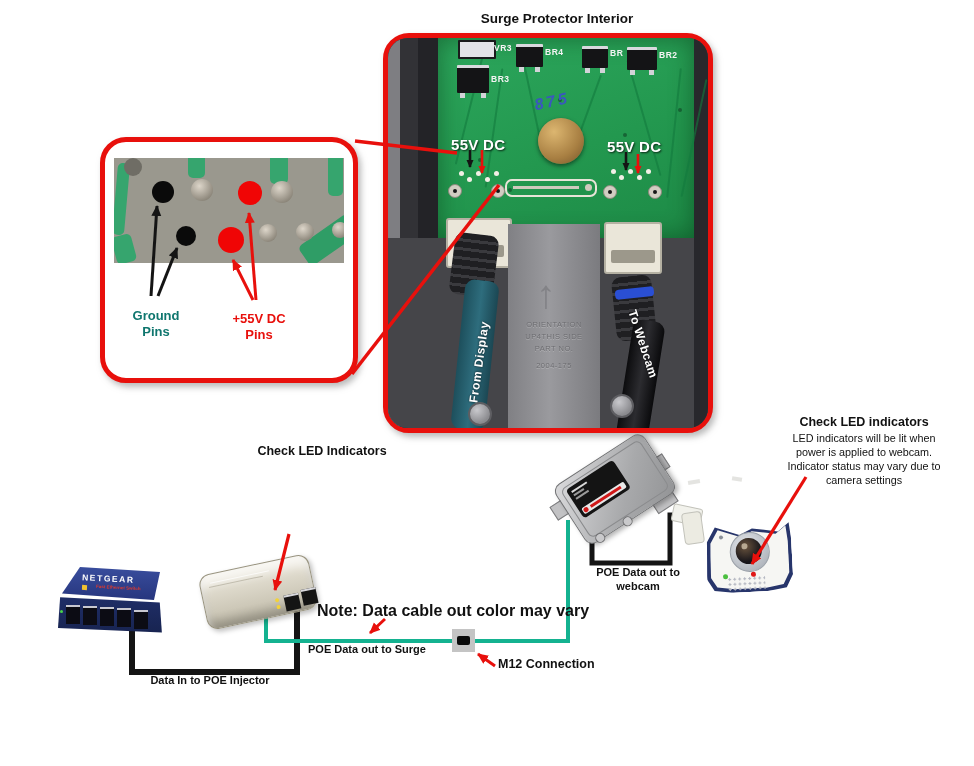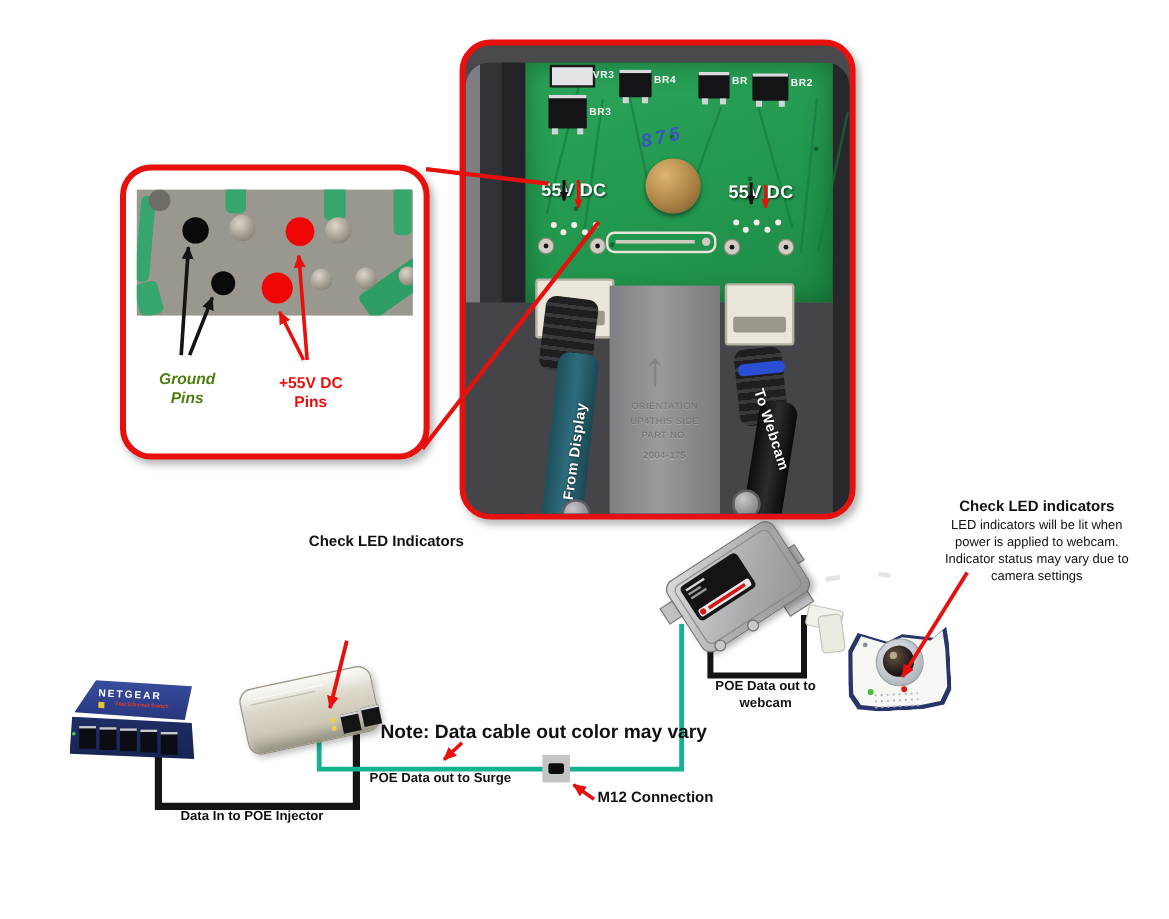--- a/index.html
+++ b/index.html
@@ -7,21 +7,21 @@
           font-family:"Liberation Sans", sans-serif;color:#111;}
   .abs{position:absolute;}
   .pre{white-space:pre-line;}
   .ctr{text-align:center;}
   .bold{font-weight:bold;}
 
   
   .red-frame{position:absolute;border:5px solid #e8100c;border-radius:26px;
              box-shadow:3px 4px 6px rgba(130,130,130,.55);background:#fff;}
   #surge-photo-frame{left:383px;top:33px;width:320px;height:390px;background:#4a4a4e;}
-  #photo-inner{position:absolute;inset:0;border-radius:20px;overflow:hidden;background:#47474b;margin-top:14px;}
+  #photo-inner{position:absolute;inset:0;border-radius:20px;overflow:hidden;background:#47474b;}
   #pin-inset-frame{left:100px;top:137px;width:248px;height:236px;background:#fff;}
 
   
   .wall{position:absolute;background:#38383c;}
   .pcb{position:absolute;left:50px;top:0;width:256px;height:200px;
        background:linear-gradient(160deg,#2ca65c 0%,#23984f 55%,#1d8a46 100%);
        box-shadow:inset 0 0 24px rgba(0,40,10,.45);}
   .trace{position:absolute;background:#137a3d;opacity:.6;border-radius:2px;}
   .via{position:absolute;width:4px;height:4px;border-radius:50%;background:#0e3d20;opacity:.55;}
   .chip{position:absolute;background:#141416;border-top:3px solid #d9d9de;border-radius:1px;}
@@ -72,20 +72,21 @@
   <svg id="cables-layer" class="layer" width="974" height="766" viewBox="0 0 974 766">
     <path d="M132,616 L132,672 L297,672 L297,606" fill="none" stroke="#141414" stroke-width="6"></path>
     <path d="M266,598 L266,641 L568,641 L568,520" fill="none" stroke="#14b290" stroke-width="4"></path>
     <path d="M592,510 L592,563 L670,563 L670,515 L690,515" fill="none" stroke="#141414" stroke-width="5"></path>
   </svg>
 
   <div class="m12-box z4">
     <div class="slot"></div>
   </div>
 
+  <div class="abs bold ctr z20" style="left:392px;top:11px;width:330px;font-size:13.5px;">Surge Protector Interior</div>
 
   <div class="red-frame z10" id="surge-photo-frame">
     <div id="photo-inner">
 
       <div class="wall" style="left:0;top:0;width:50px;height:390px;background:#323236;"></div>
       <div class="wall" style="left:0;top:0;width:12px;height:390px;background:#7e7e82;"></div>
       <div class="wall" style="left:30px;top:0;width:20px;height:390px;background:#232327;"></div>
       <div class="wall" style="left:0;top:200px;width:320px;height:190px;background:#454549;"></div>
       <div class="wall" style="left:306px;top:0;width:14px;height:390px;background:#28282c;"></div>
 
@@ -193,21 +194,21 @@
       <div class="blob" style="left:77px;top:21px;width:22px;height:22px;"></div>
       <div class="blob" style="left:157px;top:23px;width:22px;height:22px;"></div>
       <div class="blob" style="left:145px;top:66px;width:18px;height:18px;"></div>
       <div class="blob" style="left:182px;top:65px;width:18px;height:18px;"></div>
       <div class="blob" style="left:218px;top:64px;width:16px;height:16px;"></div>
       <div class="pin-dot" style="left:38px;top:23px;width:22px;height:22px;background:#0a0a0a;"></div>
       <div class="pin-dot" style="left:62px;top:68px;width:20px;height:20px;background:#0a0a0a;"></div>
       <div class="pin-dot" style="left:124px;top:23px;width:24px;height:24px;background:#f00505;"></div>
       <div class="pin-dot" style="left:104px;top:69px;width:26px;height:26px;background:#f00505;"></div>
     </div>
-    <div class="inset-label" style="left:8px;top:166px;width:86px;color:#4d7c0f;font-style:italic;">Ground
+    <div class="inset-label" style="left:8px;top:166px;width:86px;color:#0f766e;">Ground
 Pins</div>
     <div class="inset-label" style="left:110px;top:169px;width:88px;color:#e8100c;">+55V DC
 Pins</div>
   </div>
 
   <div class="abs z5" style="left:50px;top:558px;width:120px;height:86px;">
     <div class="face" style="left:10px;top:6px;width:100px;height:36px;background:linear-gradient(180deg,#3a4fa0,#27367e);clip-path:polygon(20% 8%,100% 22%,94% 100%,2% 82%);"></div>
     <div class="abs bold" style="left:32px;top:16px;width:70px;color:#fff;font-size:8.5px;letter-spacing:1.6px;transform:rotate(3deg);">NETGEAR</div>
     <div class="abs" style="left:32px;top:27px;width:5px;height:5px;background:#f2c230;transform:rotate(3deg);"></div>
     <div class="abs" style="left:46px;top:27px;color:#e0392d;font-size:4.5px;font-weight:bold;transform:rotate(3deg);white-space:nowrap;">Fast Ethernet Switch</div>

